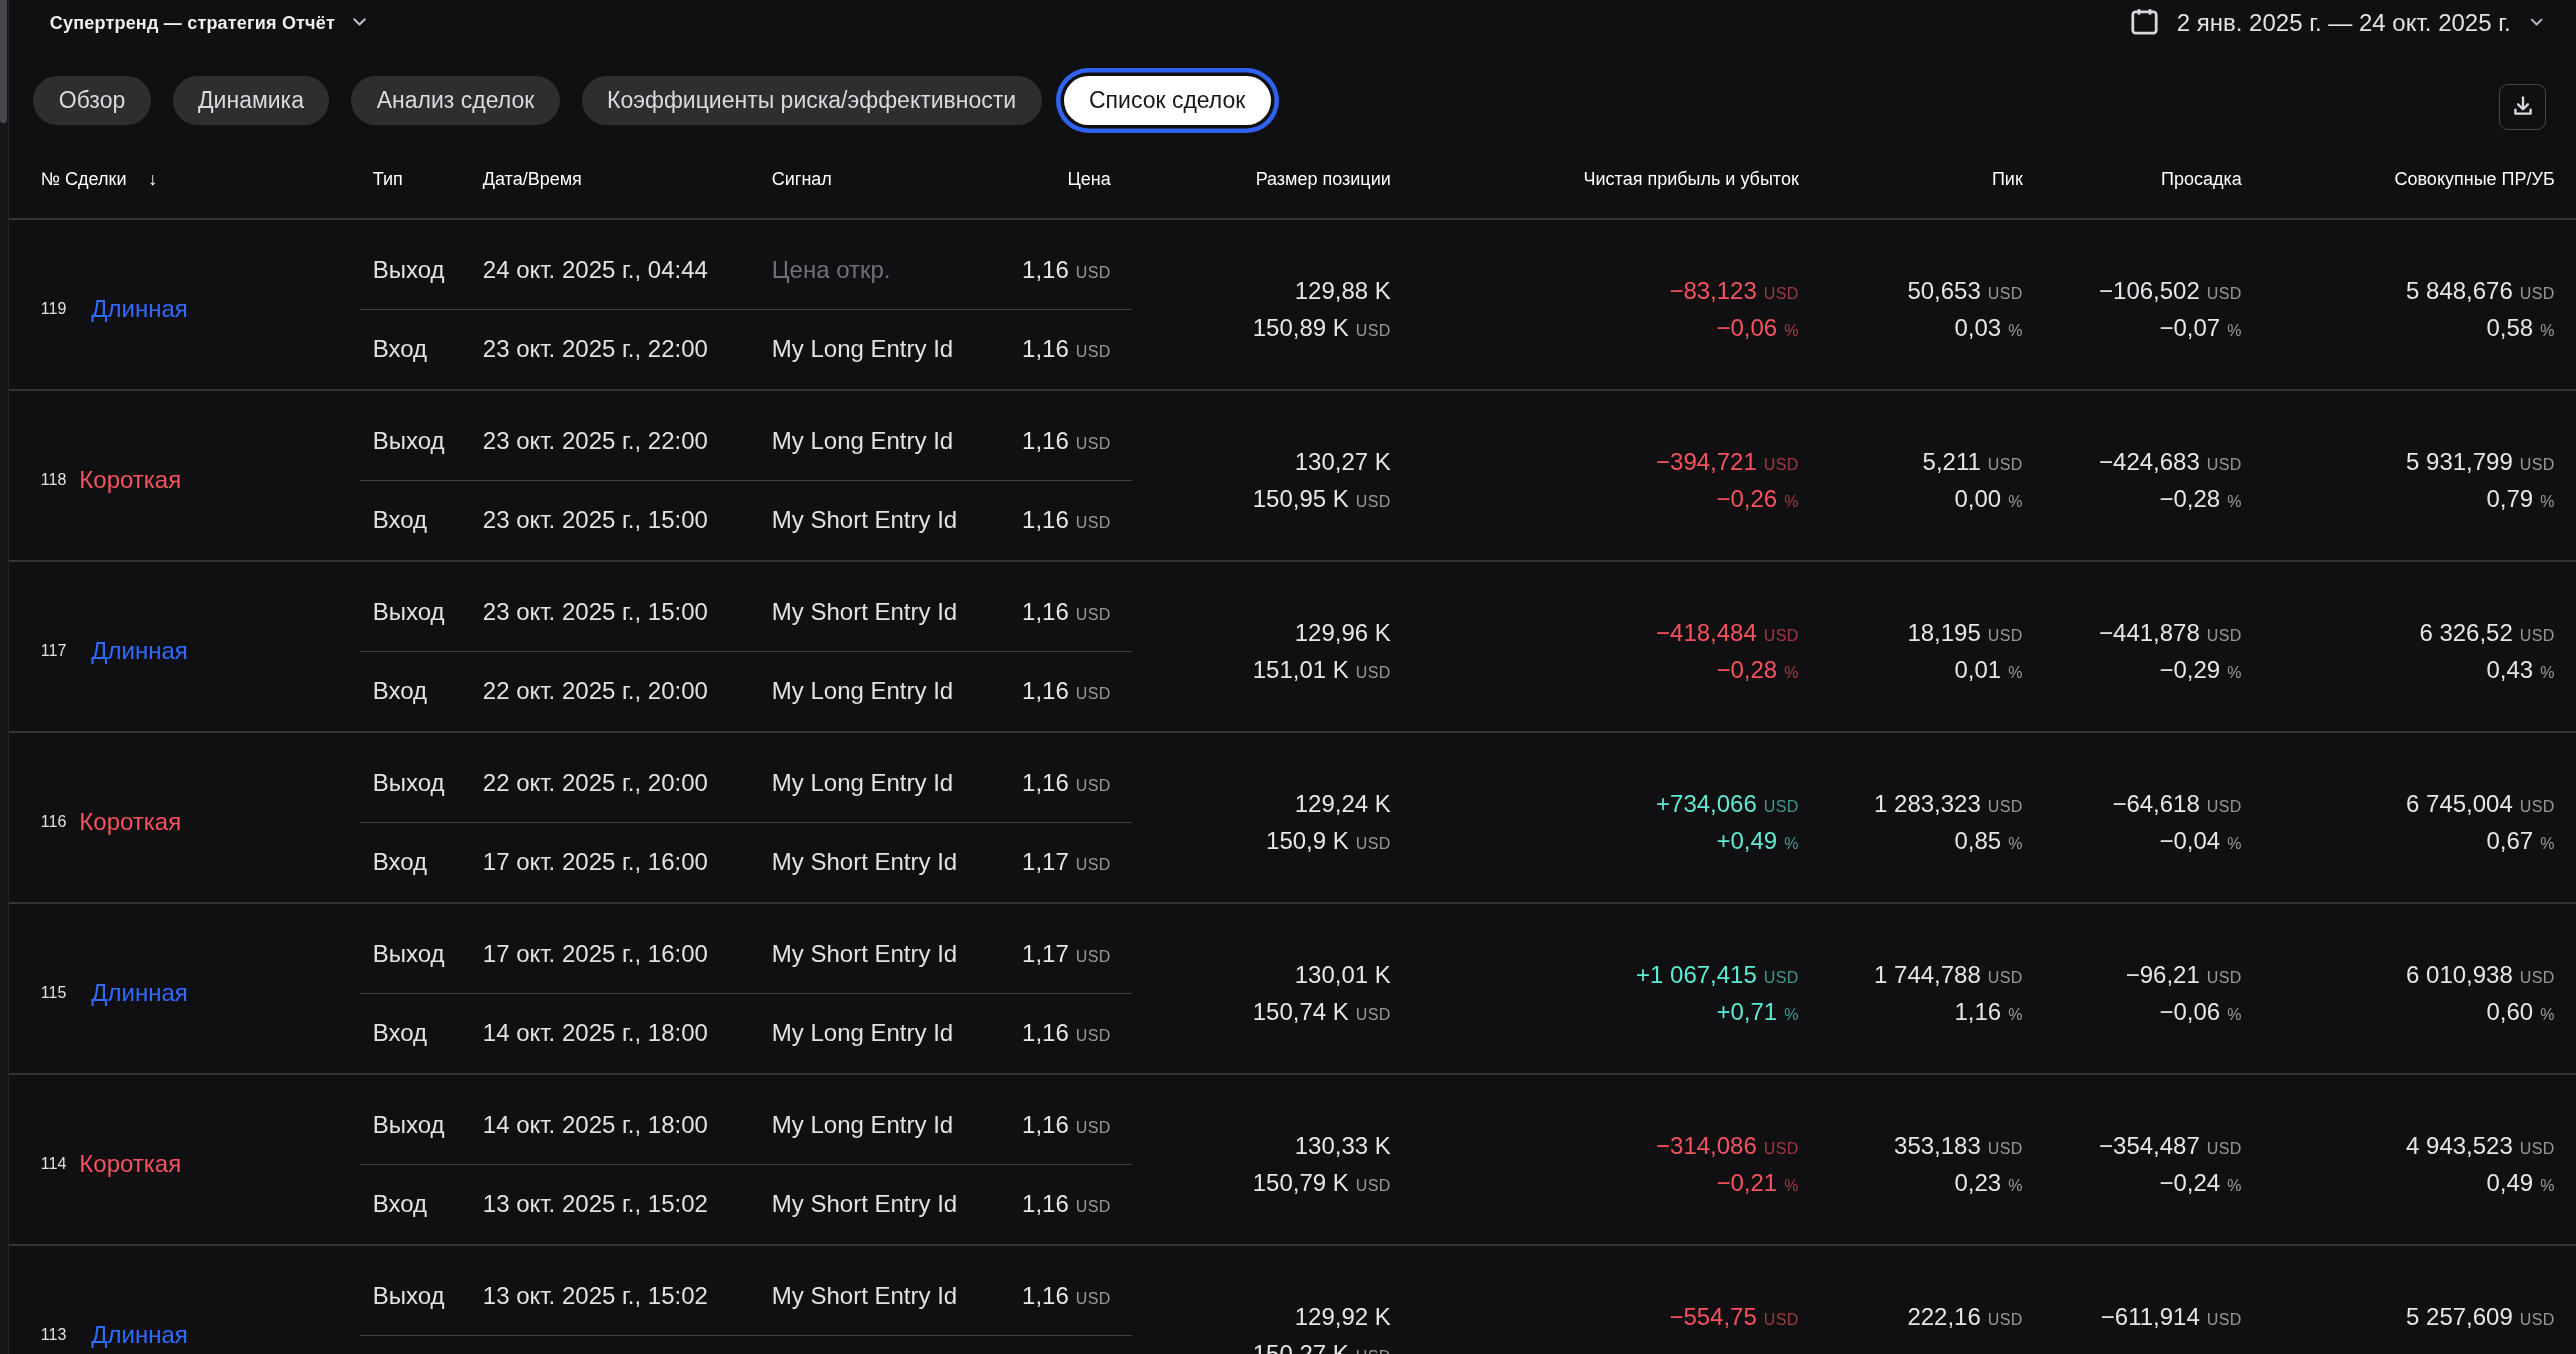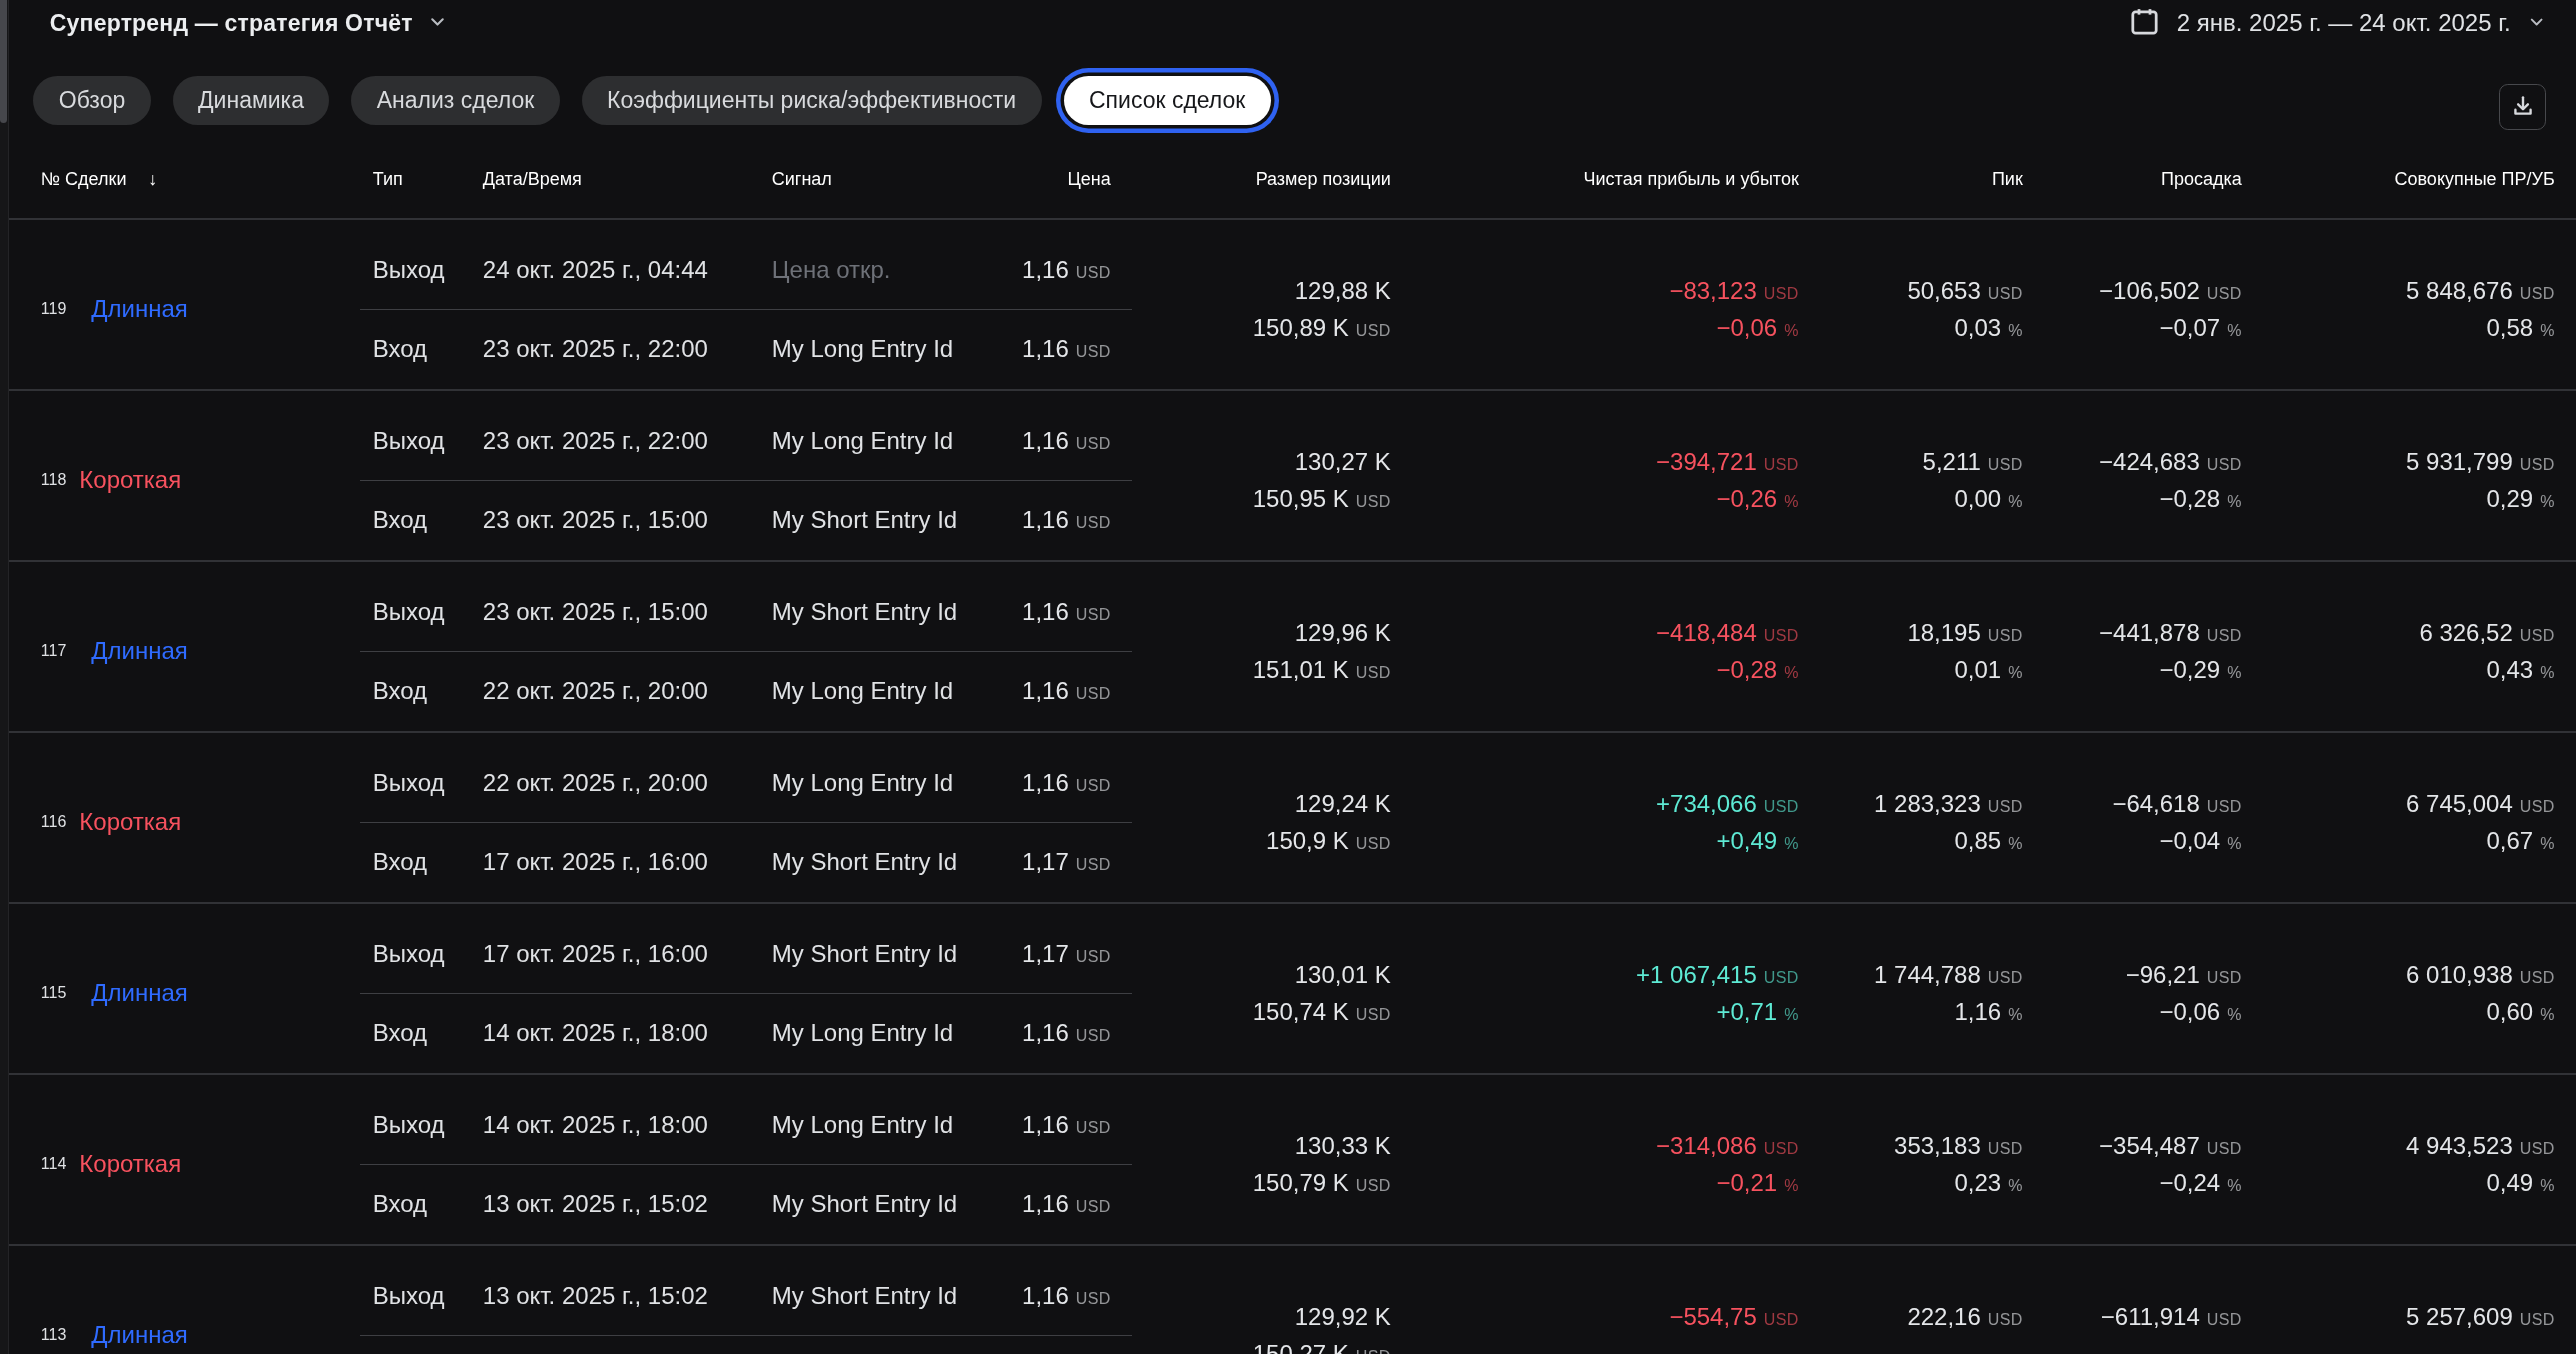--- a/index.html
+++ b/index.html
@@ -16,21 +16,21 @@
   .left-rail{ position:absolute; left:0; top:0; width:8.8px; height:100%;
     background:#161618; border-right:1.8px solid #242427; z-index:5; }
   .left-rail-thumb{ position:absolute; left:0; top:0; width:7px; height:123px;
     background:#46474c; border-radius:0 0 3.5px 3.5px; }
 
   .content{ margin-left:8.8px; height:100%; }
 
   
   .topbar{ position:relative; height:46px; display:flex; align-items:center; padding-left:41px; }
   .title-wrap{ display:flex; align-items:center; gap:14px; cursor:pointer; }
-  .title-wrap h1{ font-size:23px; font-weight:700; color:#eceef0; letter-spacing:0.2px; }
+  .title-wrap h1{ font-size:18px; font-weight:700; color:#eceef0; letter-spacing:0.2px; }
   .chev{ stroke:#b9bcc2; fill:none; stroke-width:2.4; stroke-linecap:round; stroke-linejoin:round; }
   .date-range{ position:absolute; right:30px; top:0; height:46px; display:flex; align-items:center; gap:16px; cursor:pointer; }
   .date-range .label{ font-size:24px; color:#e0e2e5; }
   .cal{ stroke:#d7d9dd; fill:none; stroke-width:2; }
 
   
   .tabs-row{ position:relative; margin-top:30px; padding-left:24.6px; height:49px; }
   .tabs{ display:flex; gap:22px; }
   .tab{ height:49px; padding:0 25.4px; border:none; border-radius:24.6px;
     background:#2d2e30; color:#d8dadd; font-family:inherit; font-size:23px;
@@ -302,21 +302,21 @@
                 <span class="v">−0,28</span>
                 <i class="unit">%</i>
               </div>
   </div>
   <div class="c-num c-cum">
     <div class="l1">
                 <span class="v">5 931,799</span>
                 <i class="unit">USD</i>
               </div>
     <div class="l2">
-                <span class="v">0,29</span>
+                <span class="v">0,79</span>
                 <i class="unit">%</i>
               </div>
   </div>
 </div>
           <div class="trow">
   <div class="c-id">
     <span class="tnum">117</span>
     <span class="ttype long">Длинная</span>
   </div>
   <div class="c-sub body">

